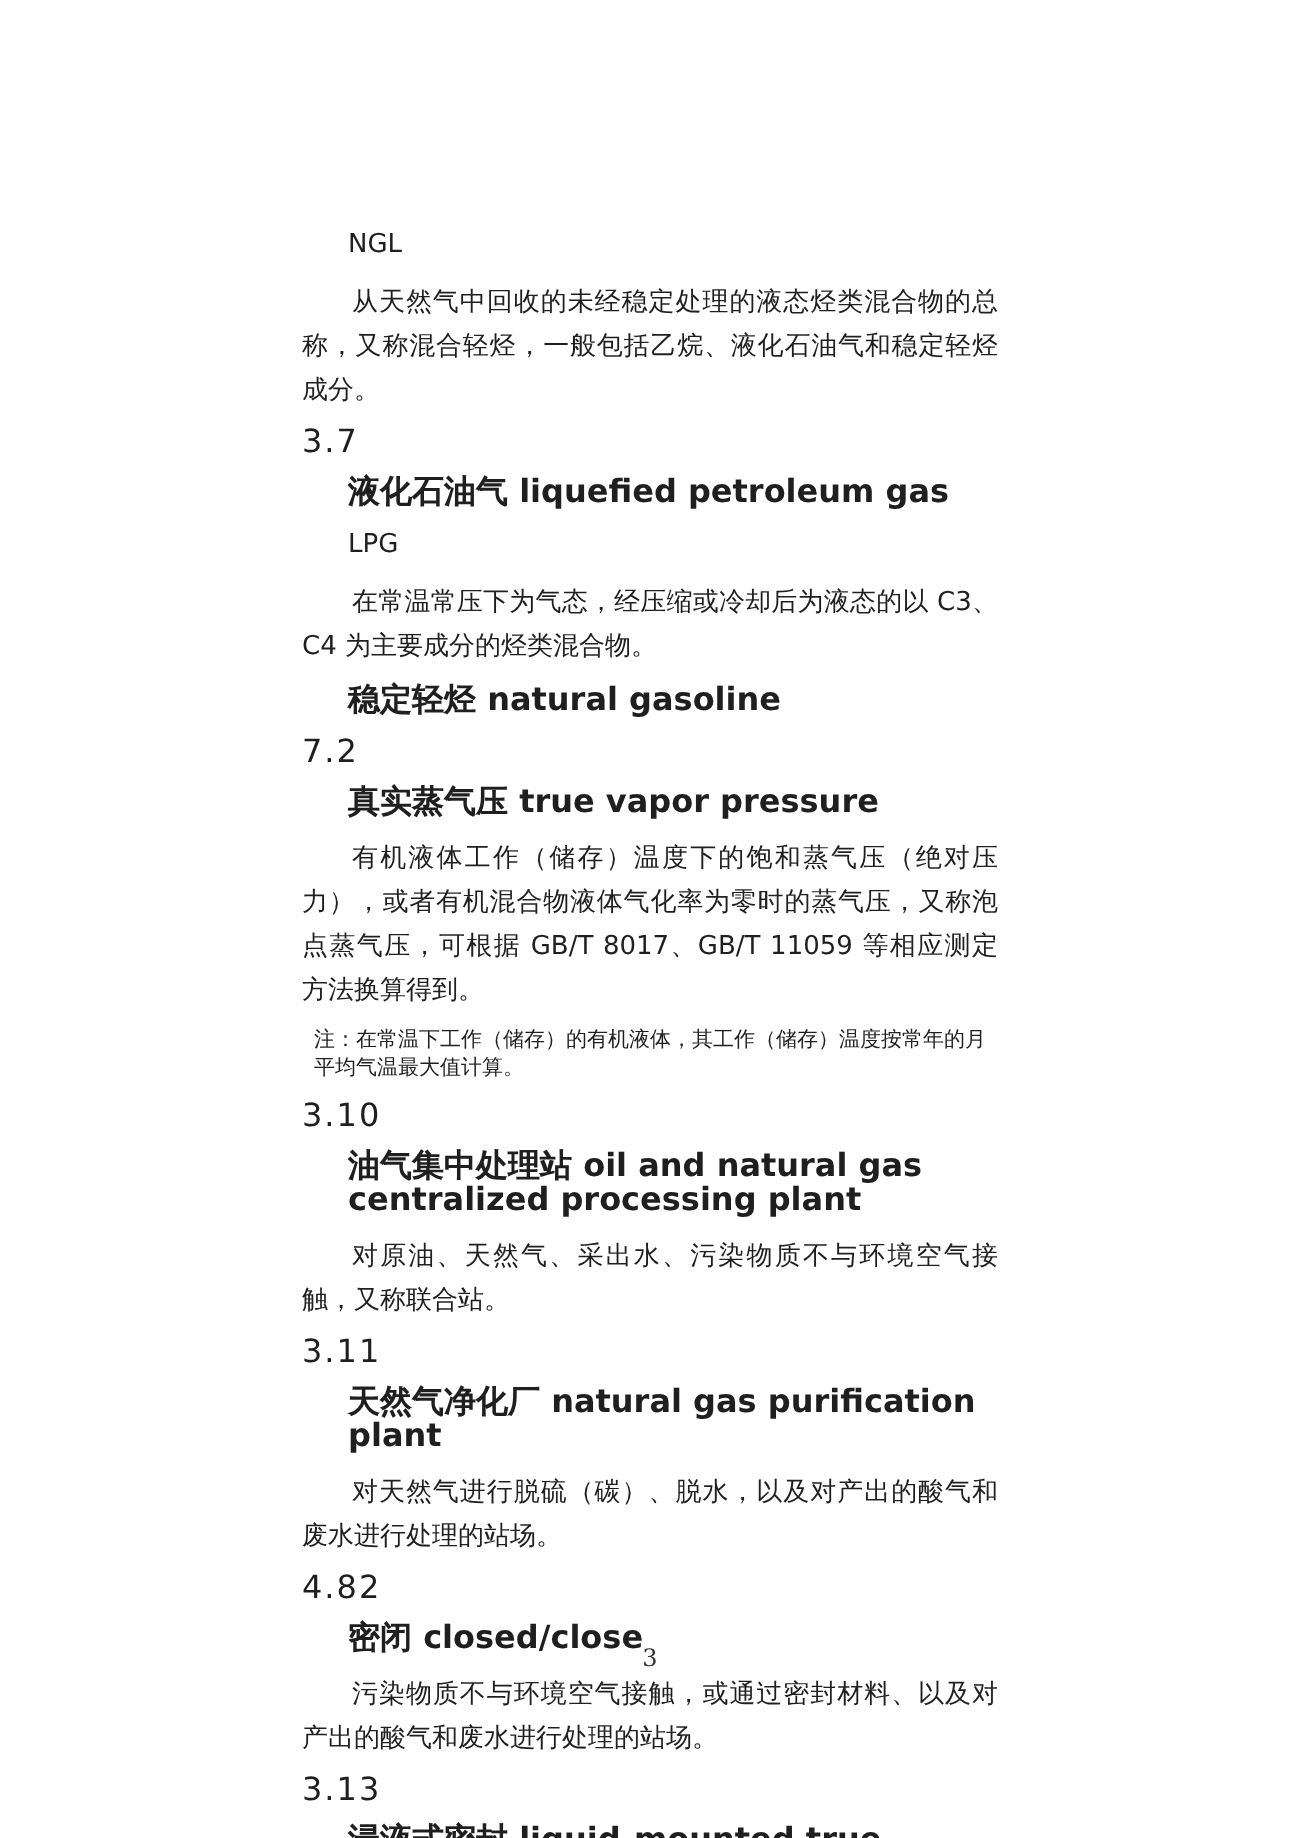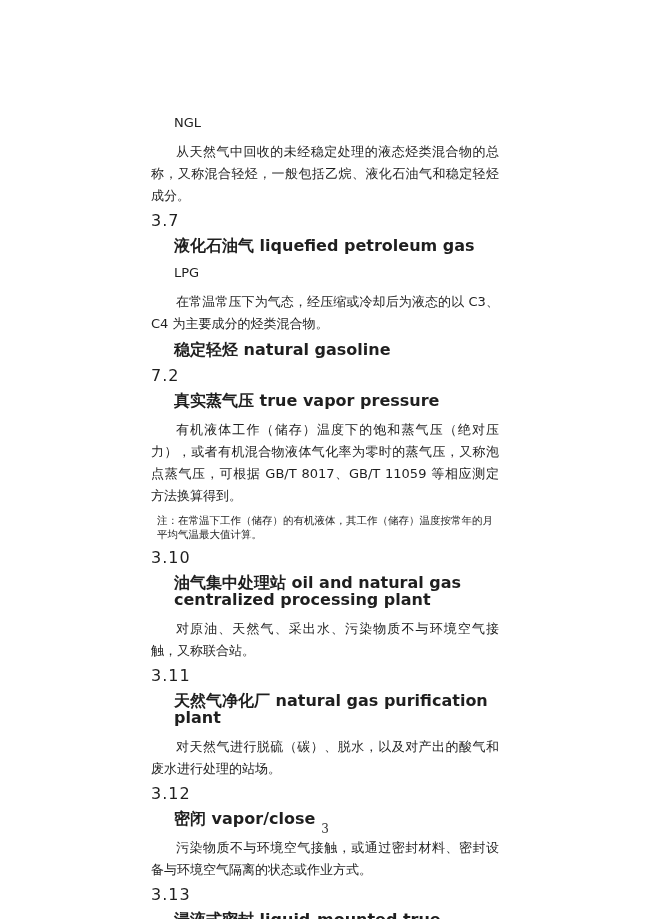--- a/index.html
+++ b/index.html
@@ -80,21 +80,21 @@
   <p class="note">注：在常温下工作（储存）的有机液体，其工作（储存）温度按常年的月平均气温最大值计算。</p>
 
   <p class="clause">3.10</p>
   <p class="term">油气集中处理站  oil and natural gas centralized processing plant</p>
   <p class="para">对原油、天然气、采出水、污染物质不与环境空气接触，又称联合站。</p>
 
   <p class="clause">3.11</p>
   <p class="term">天然气净化厂  natural gas purification plant</p>
   <p class="para">对天然气进行脱硫（碳）、脱水，以及对产出的酸气和废水进行处理的站场。</p>
 
-  <p class="clause">3.12</p>
-  <p class="term">密闭  vapor/close</p>
-  <p class="para">污染物质不与环境空气接触，或通过密封材料、密封设备与环境空气隔离的状态或作业方式。</p>
+  <p class="clause">4.82</p>
+  <p class="term">密闭  closed/close</p>
+  <p class="para">污染物质不与环境空气接触，或通过密封材料、以及对产出的酸气和废水进行处理的站场。</p>
 
   <p class="clause">3.13</p>
   <p class="term">浸液式密封  liquid-mounted true</p>
 
   <div class="page-number">3</div>
 </div>
 
 </body></html>

